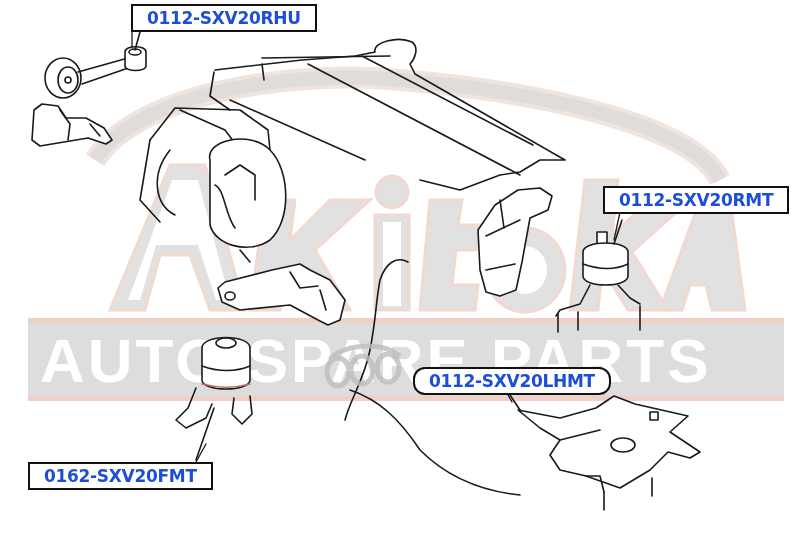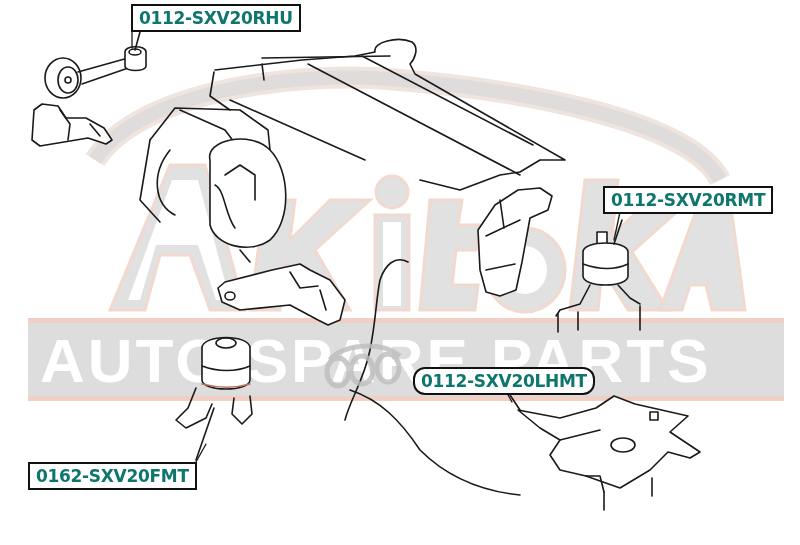--- a/index.html
+++ b/index.html
@@ -3,21 +3,21 @@
 <meta charset="utf-8">
 <style>
   html, body { margin:0; padding:0; background:#ffffff; }
   body { width:800px; height:545px; position:relative; overflow:hidden;
          font-family:"Liberation Sans", sans-serif; }
   #stage { position:absolute; left:0; top:0; width:800px; height:545px; }
   svg.layer { position:absolute; left:0; top:0; }
   .label {
     position:absolute; background:#ffffff; border:2px solid #111;
     font-family:"DejaVu Sans", sans-serif; font-weight:bold;
-    color:#0f766e; font-size:17px; line-height:22px; padding:1px 6px;
+    color:#1d4ed8; font-size:17px; line-height:22px; padding:1px 14px;
     white-space:nowrap; letter-spacing:-0.3px;
   }
   .wm-text {
     position:absolute; left:40px; top:326px; width:760px; height:70px;
     font-family:"Liberation Sans", sans-serif; font-weight:bold; font-size:62px;
     color:#ffffff; letter-spacing:3px; line-height:70px;
   }
 </style>
 </head>
 <body>

